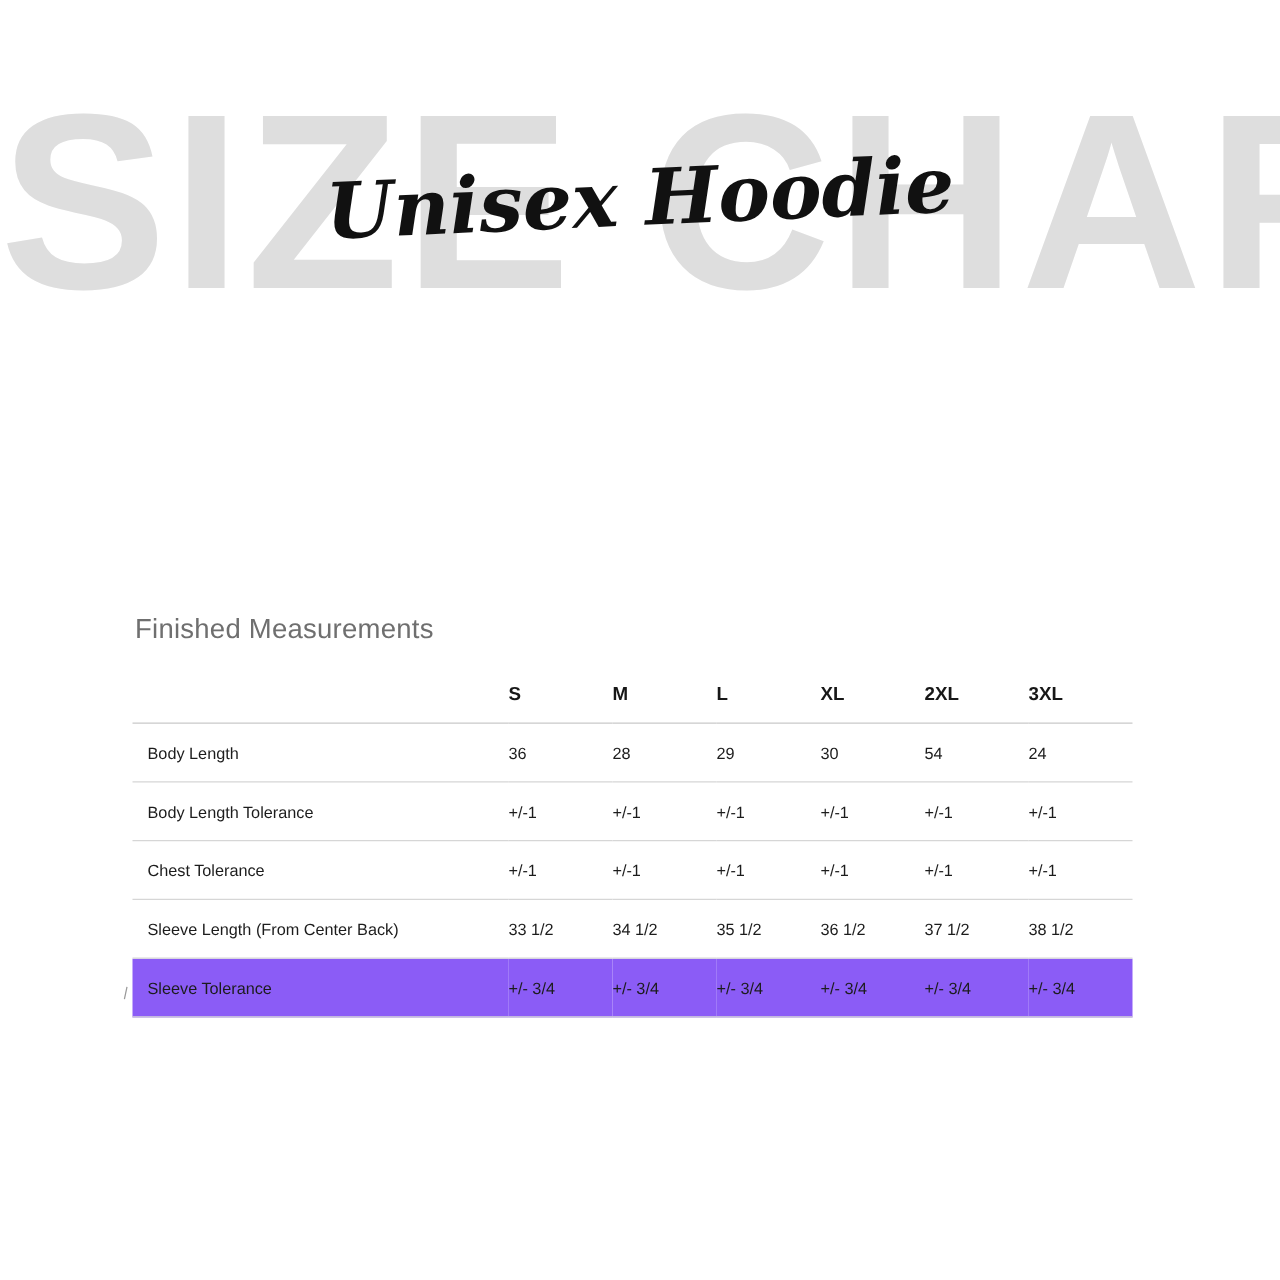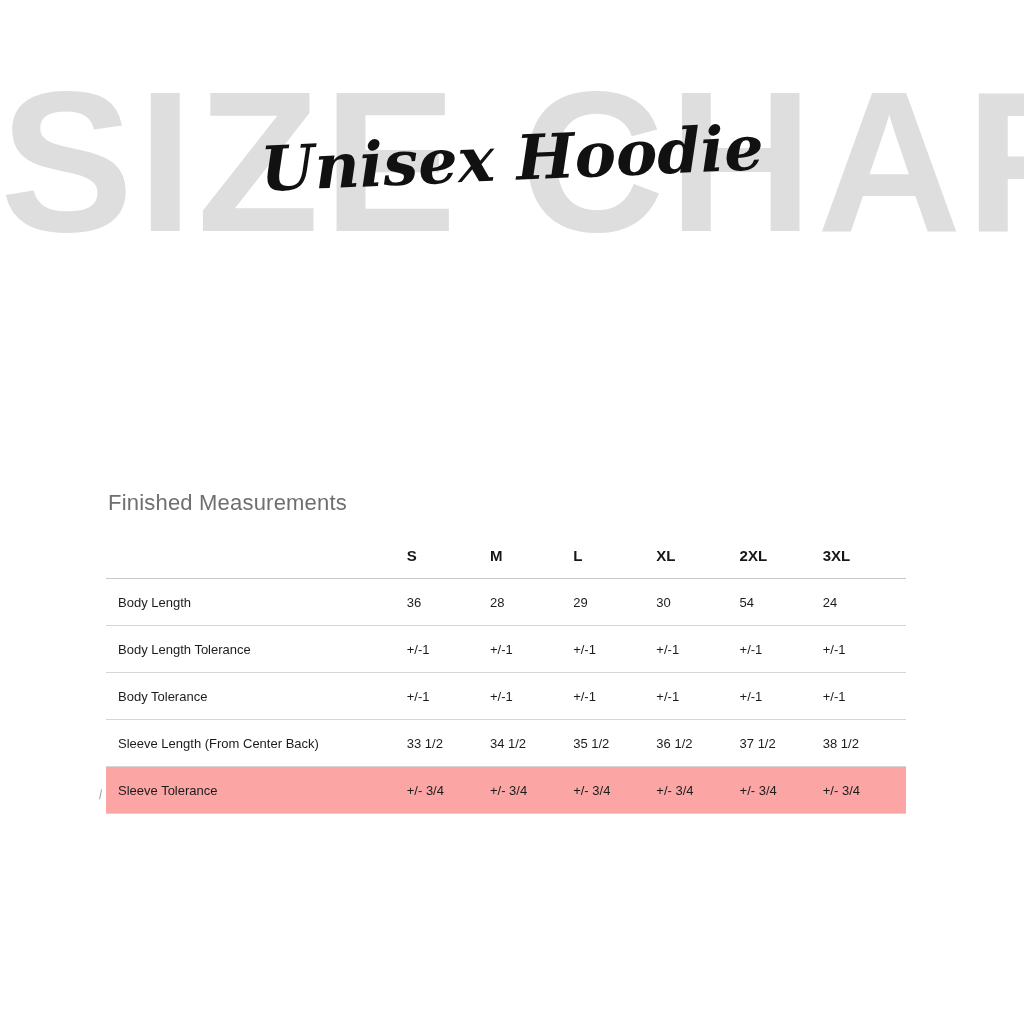--- a/index.html
+++ b/index.html
@@ -92,21 +92,21 @@
   table.size-table thead tr {
     border-bottom: 1px solid #c9c9c9;
   }
 
   table.size-table tbody tr {
     border-bottom: 1px solid #d6d6d6;
     height: 47px;
   }
 
   table.size-table tbody tr:last-child {
-    background: #fca5a5;
+    background: #8b5cf6;
     border-bottom: 1px solid #d6d6d6;
   }
 
   .col-label { width: 300px; padding-left: 12px !important; }
   .col-size  { width: 83px; }
 
   td.label-cell {
     font-size: 15.5px;
     color: #1b1b1b;
     padding-left: 12px !important;
@@ -167,21 +167,21 @@
       <tr>
         <td class="label-cell">Body Length Tolerance</td>
         <td>+/-1</td>
         <td>+/-1</td>
         <td>+/-1</td>
         <td>+/-1</td>
         <td>+/-1</td>
         <td>+/-1</td>
       </tr>
       <tr>
-        <td class="label-cell">Body Tolerance</td>
+        <td class="label-cell">Chest Tolerance</td>
         <td>+/-1</td>
         <td>+/-1</td>
         <td>+/-1</td>
         <td>+/-1</td>
         <td>+/-1</td>
         <td>+/-1</td>
       </tr>
       <tr>
         <td class="label-cell">Sleeve Length (From Center Back)</td>
         <td>33 1/2</td>

